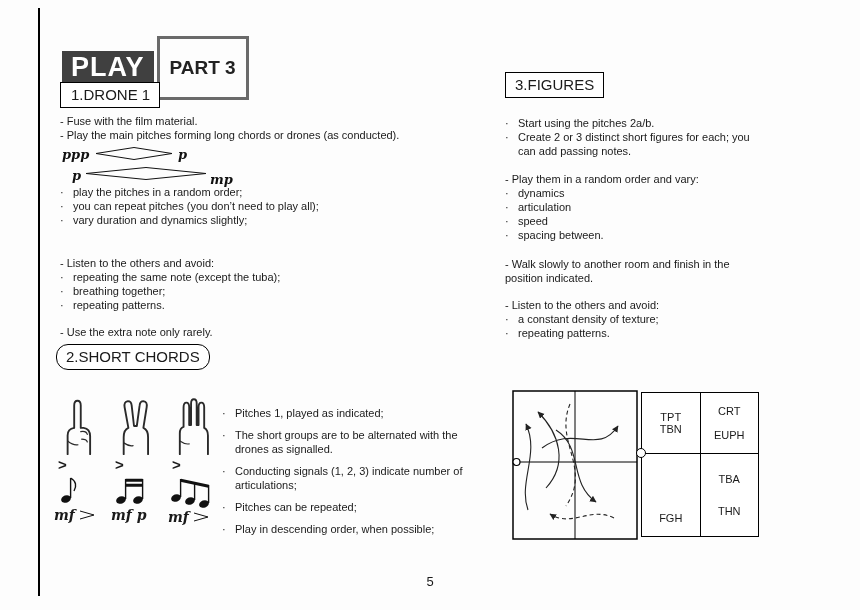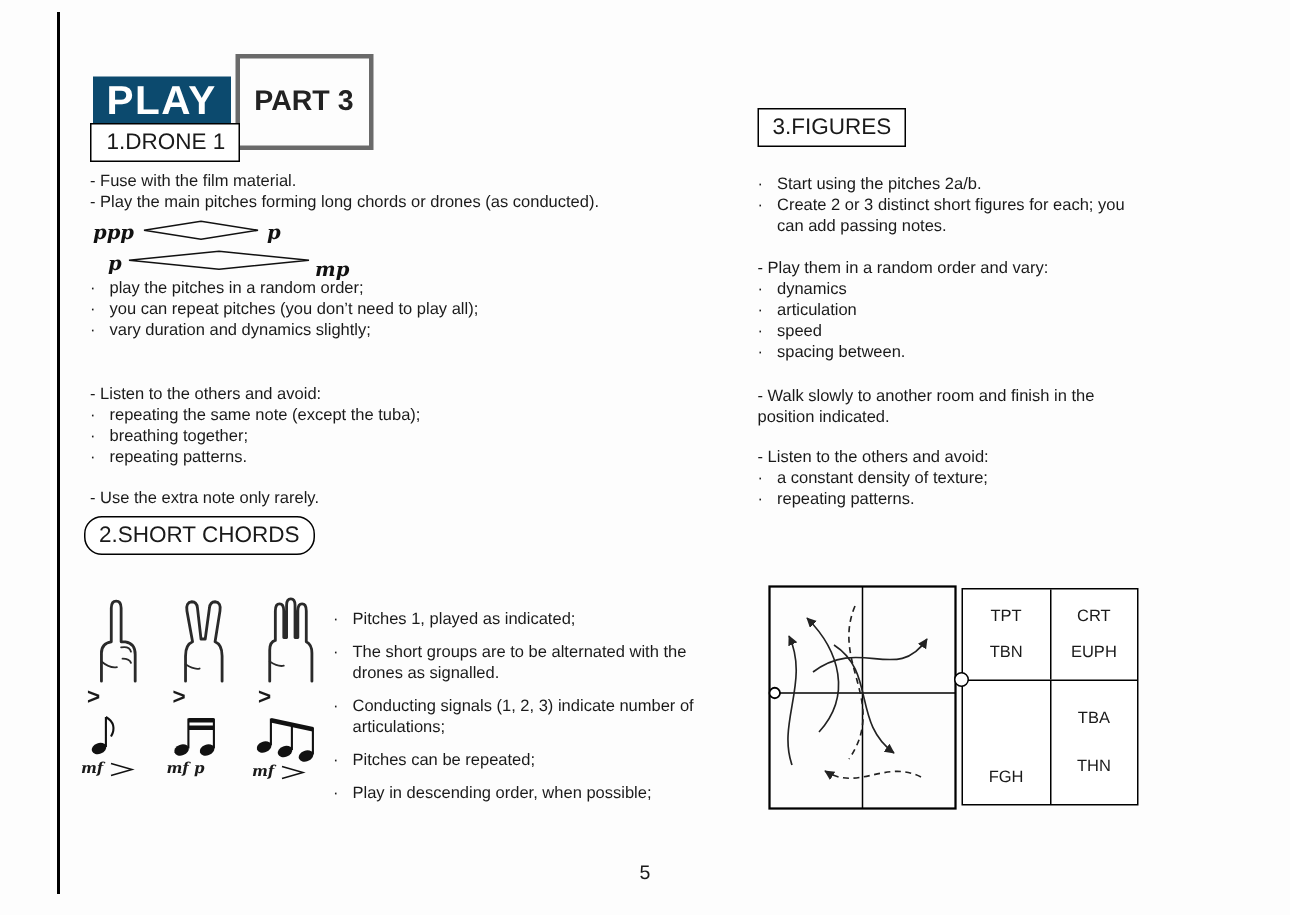--- a/index.html
+++ b/index.html
@@ -4,21 +4,21 @@
 <style>
   html,body{margin:0;padding:0;}
   body{
     width:860px;height:610px;position:relative;background:#fdfdfd;
     font-family:"Liberation Sans",sans-serif;color:#1a1a1a;overflow:hidden;
   }
   .left-rule{position:absolute;left:38px;top:8px;width:2px;height:588px;background:#000;}
 
   
   .hdr{position:absolute;left:62px;top:36px;display:flex;align-items:center;}
-  .hdr .play{background:#0c4a6e;color:#fff;font-weight:bold;font-size:27px;padding:1px 9px 3px;letter-spacing:1px;}
+  .hdr .play{background:#404040;color:#fff;font-weight:bold;font-size:27px;padding:1px 9px 3px;letter-spacing:1px;}
   .hdr .part{border:3px solid #6a6a6a;color:#222;font-weight:bold;font-size:19px;padding:18px 10px;margin-left:3px;}
 
   .sec-box{position:absolute;border:1.5px solid #000;padding:3px 9px 4px;font-size:15px;background:#fff;white-space:nowrap;}
   #t-drone{left:60px;top:82px;padding-left:10px;}
   #t-short{left:56px;top:344px;border-radius:12px;}
   #t-fig{left:505px;top:72px;}
 
   .blk{position:absolute;font-size:11px;line-height:14px;}
   .line{margin:0;}
   .bul{display:flex;}
@@ -36,41 +36,41 @@
 
   
   #hands{position:absolute;left:54px;top:396px;display:flex;gap:5px;}
   .hcol{width:52px;display:flex;flex-direction:column;align-items:flex-start;}
   .hand path{fill:none;stroke:#2a2a2a;stroke-width:2;stroke-linecap:round;stroke-linejoin:round;}
   .hand .detail{stroke-width:1.3;}
   .accent{font-weight:bold;font-size:15px;line-height:12px;margin:3px 0 1px 4px;}
   .note .stroke{fill:none;stroke:#111;stroke-width:1.4;}
   .note .thick{fill:none;stroke:#111;stroke-width:3;}
   .dynrow{display:flex;align-items:center;gap:3px;margin-top:1px;}
-  .dyn{font-family:"DejaVu Serif",serif;font-style:italic;font-weight:bold;font-size:10px;}
+  .dyn{font-family:"DejaVu Serif",serif;font-style:italic;font-weight:bold;font-size:14px;}
   .hp path{fill:none;stroke:#111;stroke-width:1;}
 
   #sc-list{left:222px;top:406px;width:245px;}
   #sc-list .bul{margin-bottom:8px;}
   #sc-list .btxt{max-width:232px;}
 
   
   #f-intro{left:505px;top:116px;width:258px;}
   #f-intro .btxt{max-width:240px;}
   #f-vary{left:505px;top:172px;width:258px;}
   #f-walk{left:505px;top:257px;width:252px;}
   #f-listen{left:505px;top:298px;width:258px;}
 
   
   #plan{position:absolute;left:512px;top:390px;}
   .ens{position:absolute;left:641px;top:392px;width:118px;height:145px;border:1.5px solid #000;display:flex;flex-direction:column;background:#fff;box-sizing:border-box;}
   .ens-half{display:flex;flex:0 0 60px;border-bottom:1.5px solid #000;}
   .ens-half.bottom{flex:1;border-bottom:none;}
   .ens-col{flex:1;display:flex;flex-direction:column;justify-content:space-evenly;align-items:center;font-size:11px;}
-  .ens-col.first{border-right:1px solid #000;}
+  .ens-col.first{border-right:1px solid #000;justify-content:center;}
   .ens-col.fgh{justify-content:flex-end;padding-bottom:12px;}
   .circ{position:absolute;width:8px;height:8px;border:1.2px solid #000;border-radius:50%;background:#fff;}
   #circ-table{left:636px;top:448px;}
 
   #pagenum{position:absolute;left:0;right:0;top:574px;text-align:center;font-size:13px;}
 </style>
 </head>
 <body>
 
 <div class="left-rule"></div>

